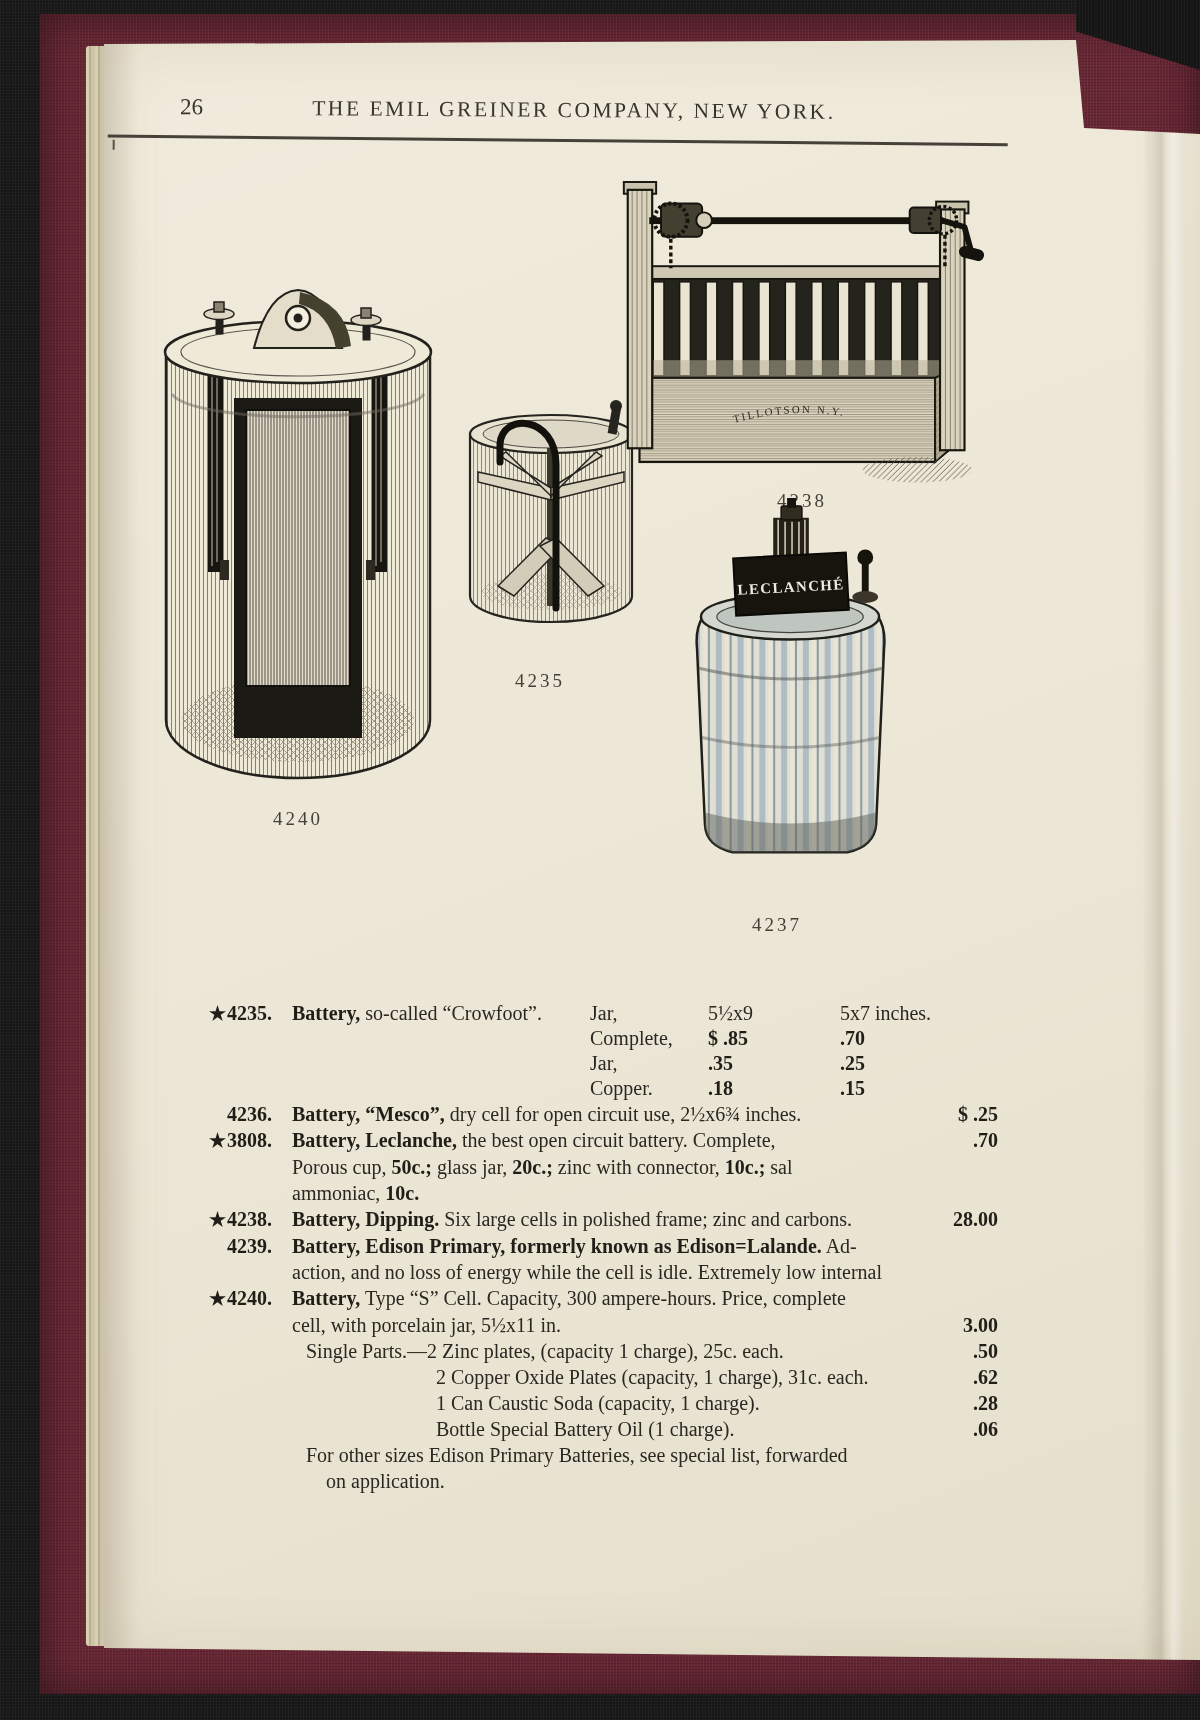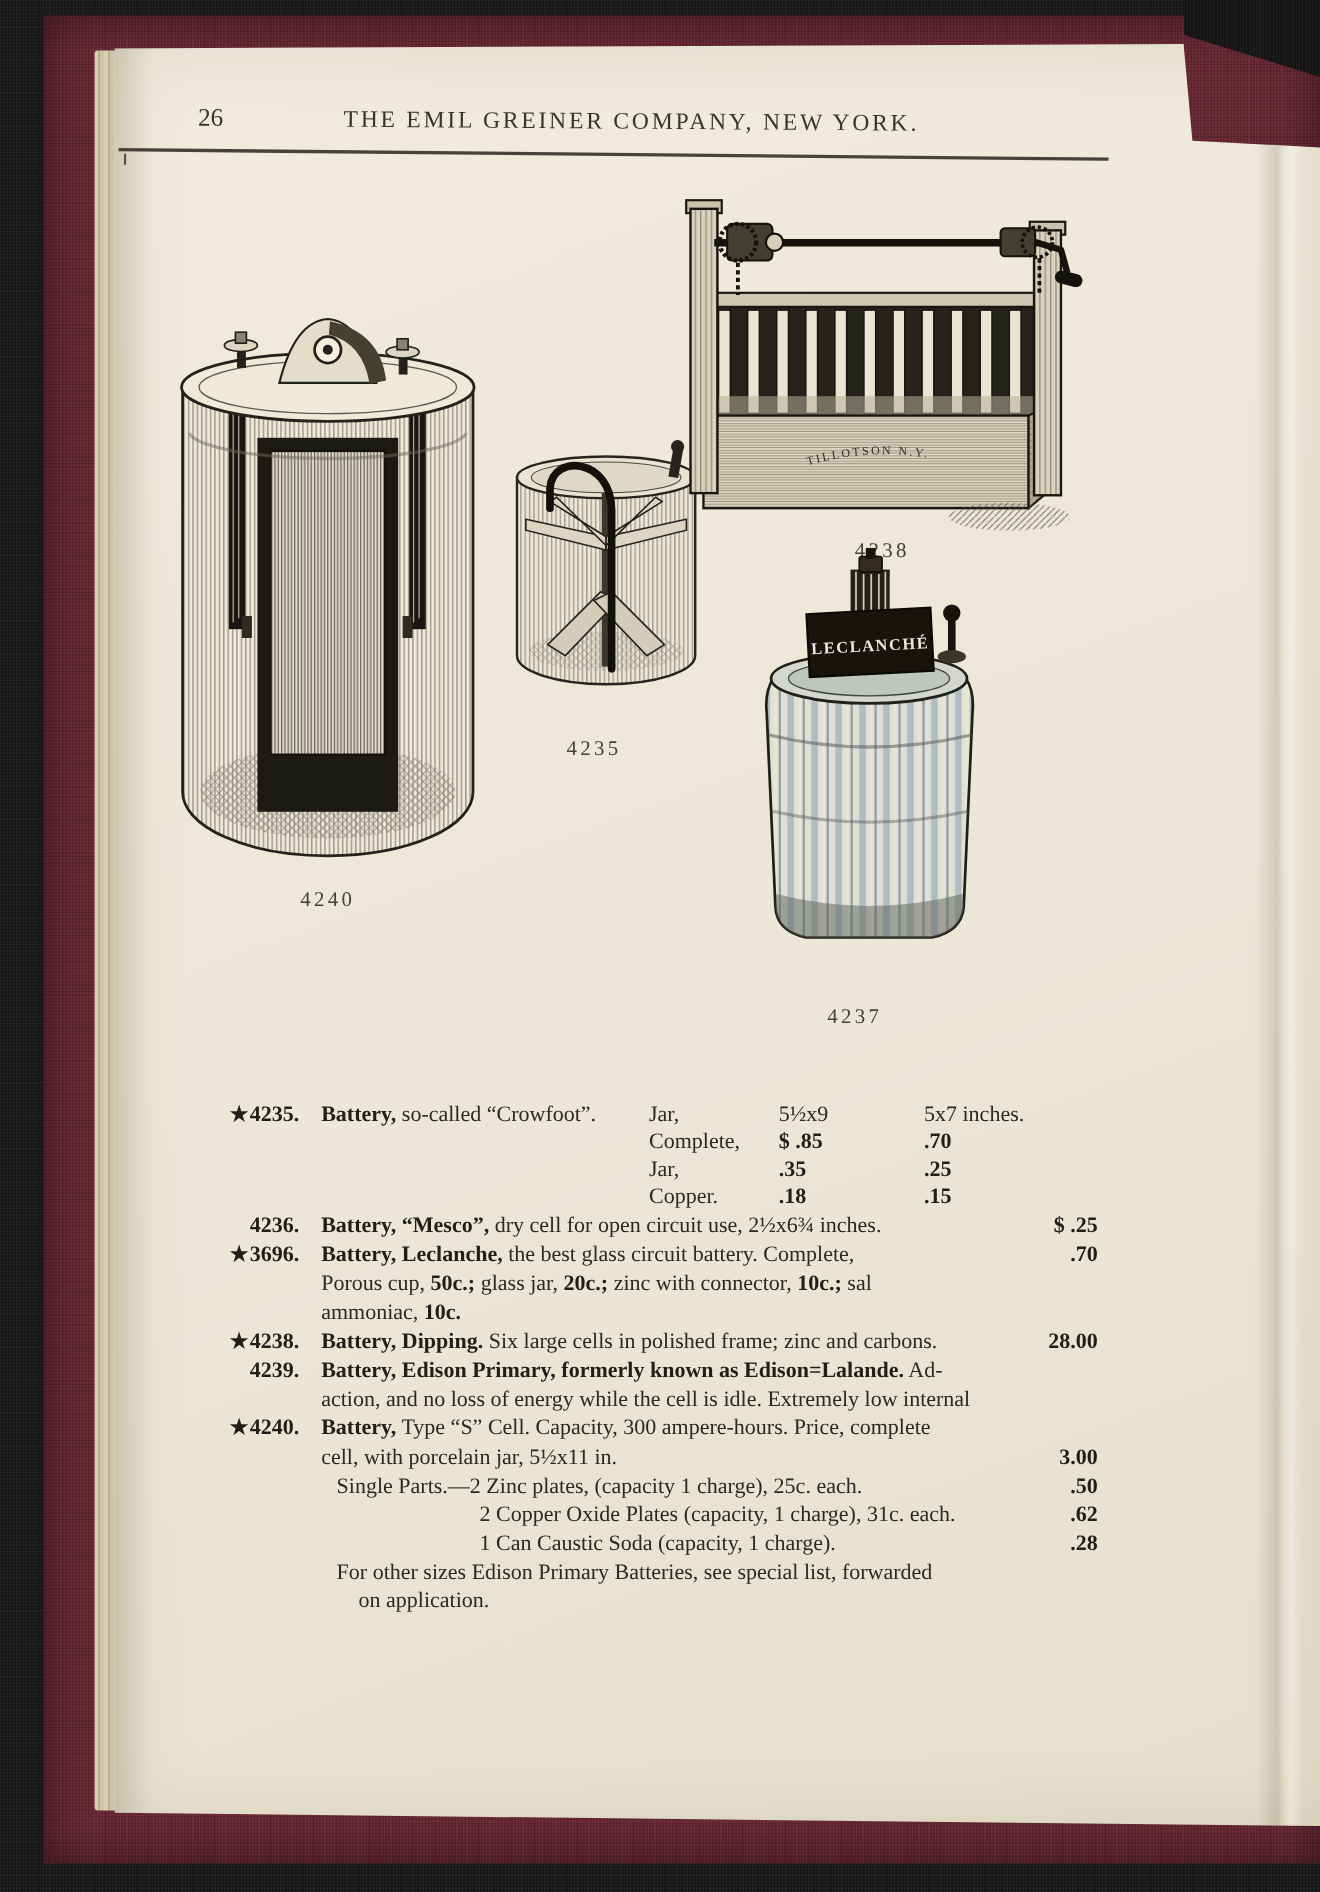--- a/index.html
+++ b/index.html
@@ -275,22 +275,22 @@
       </div>
     </div>
 
     <div class="row">
       <div class="num"><span>4236.</span></div>
       <div class="body"><span class="bname">Battery, “Mesco”,</span> <span>dry cell for open circuit use, 2½x6¾ inches.</span></div>
       <div class="price">$ .25</div>
     </div>
 
     <div class="row">
-      <div class="num"><span class="star">★</span><span>3696.</span></div>
-      <div class="body"><span class="bname">Battery, Leclanche,</span> <span>the best glass circuit battery.  Complete,</span></div>
+      <div class="num"><span class="star">★</span><span>3808.</span></div>
+      <div class="body"><span class="bname">Battery, Leclanche,</span> <span>the best open circuit battery.  Complete,</span></div>
       <div class="price">.70</div>
     </div>
     <div class="row">
       <div class="num"></div>
       <div class="body"><span>Porous cup,</span> <span class="bname">50c.;</span> <span>glass jar,</span> <span class="bname">20c.;</span> <span>zinc with connector,</span> <span class="bname">10c.;</span> <span>sal</span></div>
     </div>
     <div class="row">
       <div class="num"></div>
       <div class="body"><span>ammoniac,</span> <span class="bname">10c.</span></div>
     </div>
@@ -329,20 +329,25 @@
       <div class="body ind2">2 Copper Oxide Plates (capacity, 1 charge), 31c. each.</div>
       <div class="price">.62</div>
     </div>
     <div class="row">
       <div class="num"></div>
       <div class="body ind2">1 Can Caustic Soda (capacity, 1 charge).</div>
       <div class="price">.28</div>
     </div>
     <div class="row">
       <div class="num"></div>
+      <div class="body ind2">Bottle Special Battery Oil (1 charge).</div>
+      <div class="price">.06</div>
+    </div>
+    <div class="row">
+      <div class="num"></div>
       <div class="body ind1">For other sizes Edison Primary Batteries, see special list, forwarded</div>
     </div>
     <div class="row">
       <div class="num"></div>
       <div class="body ind1b">on application.</div>
     </div>
 
   </div>
 </div>
 

